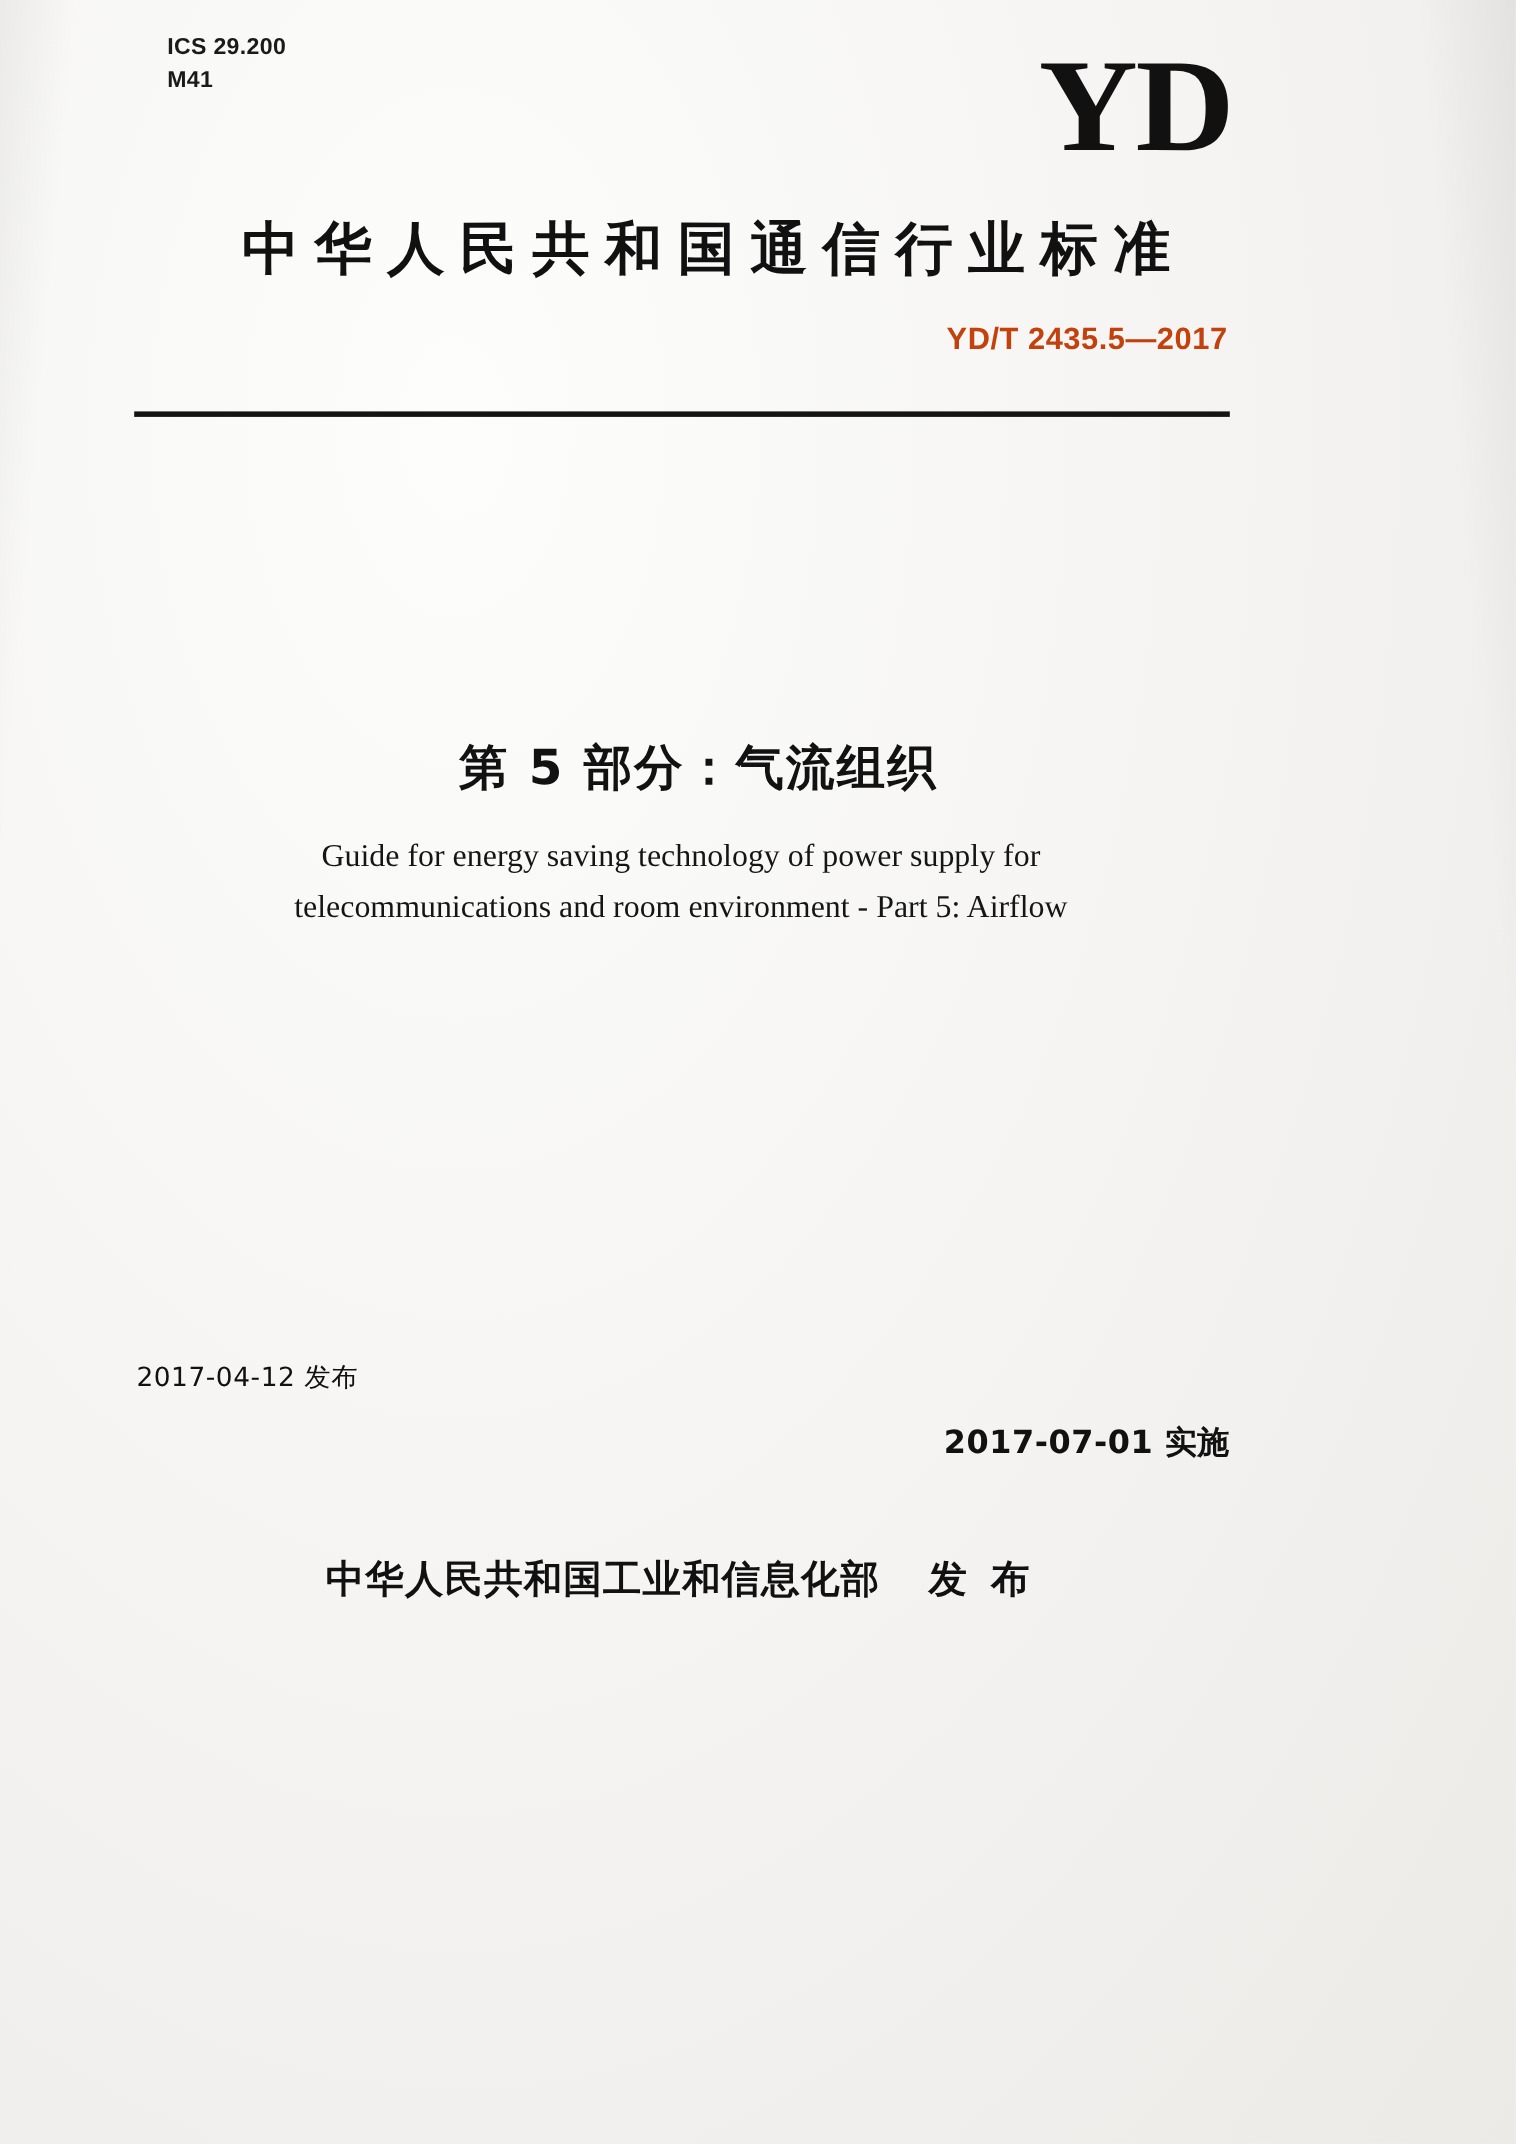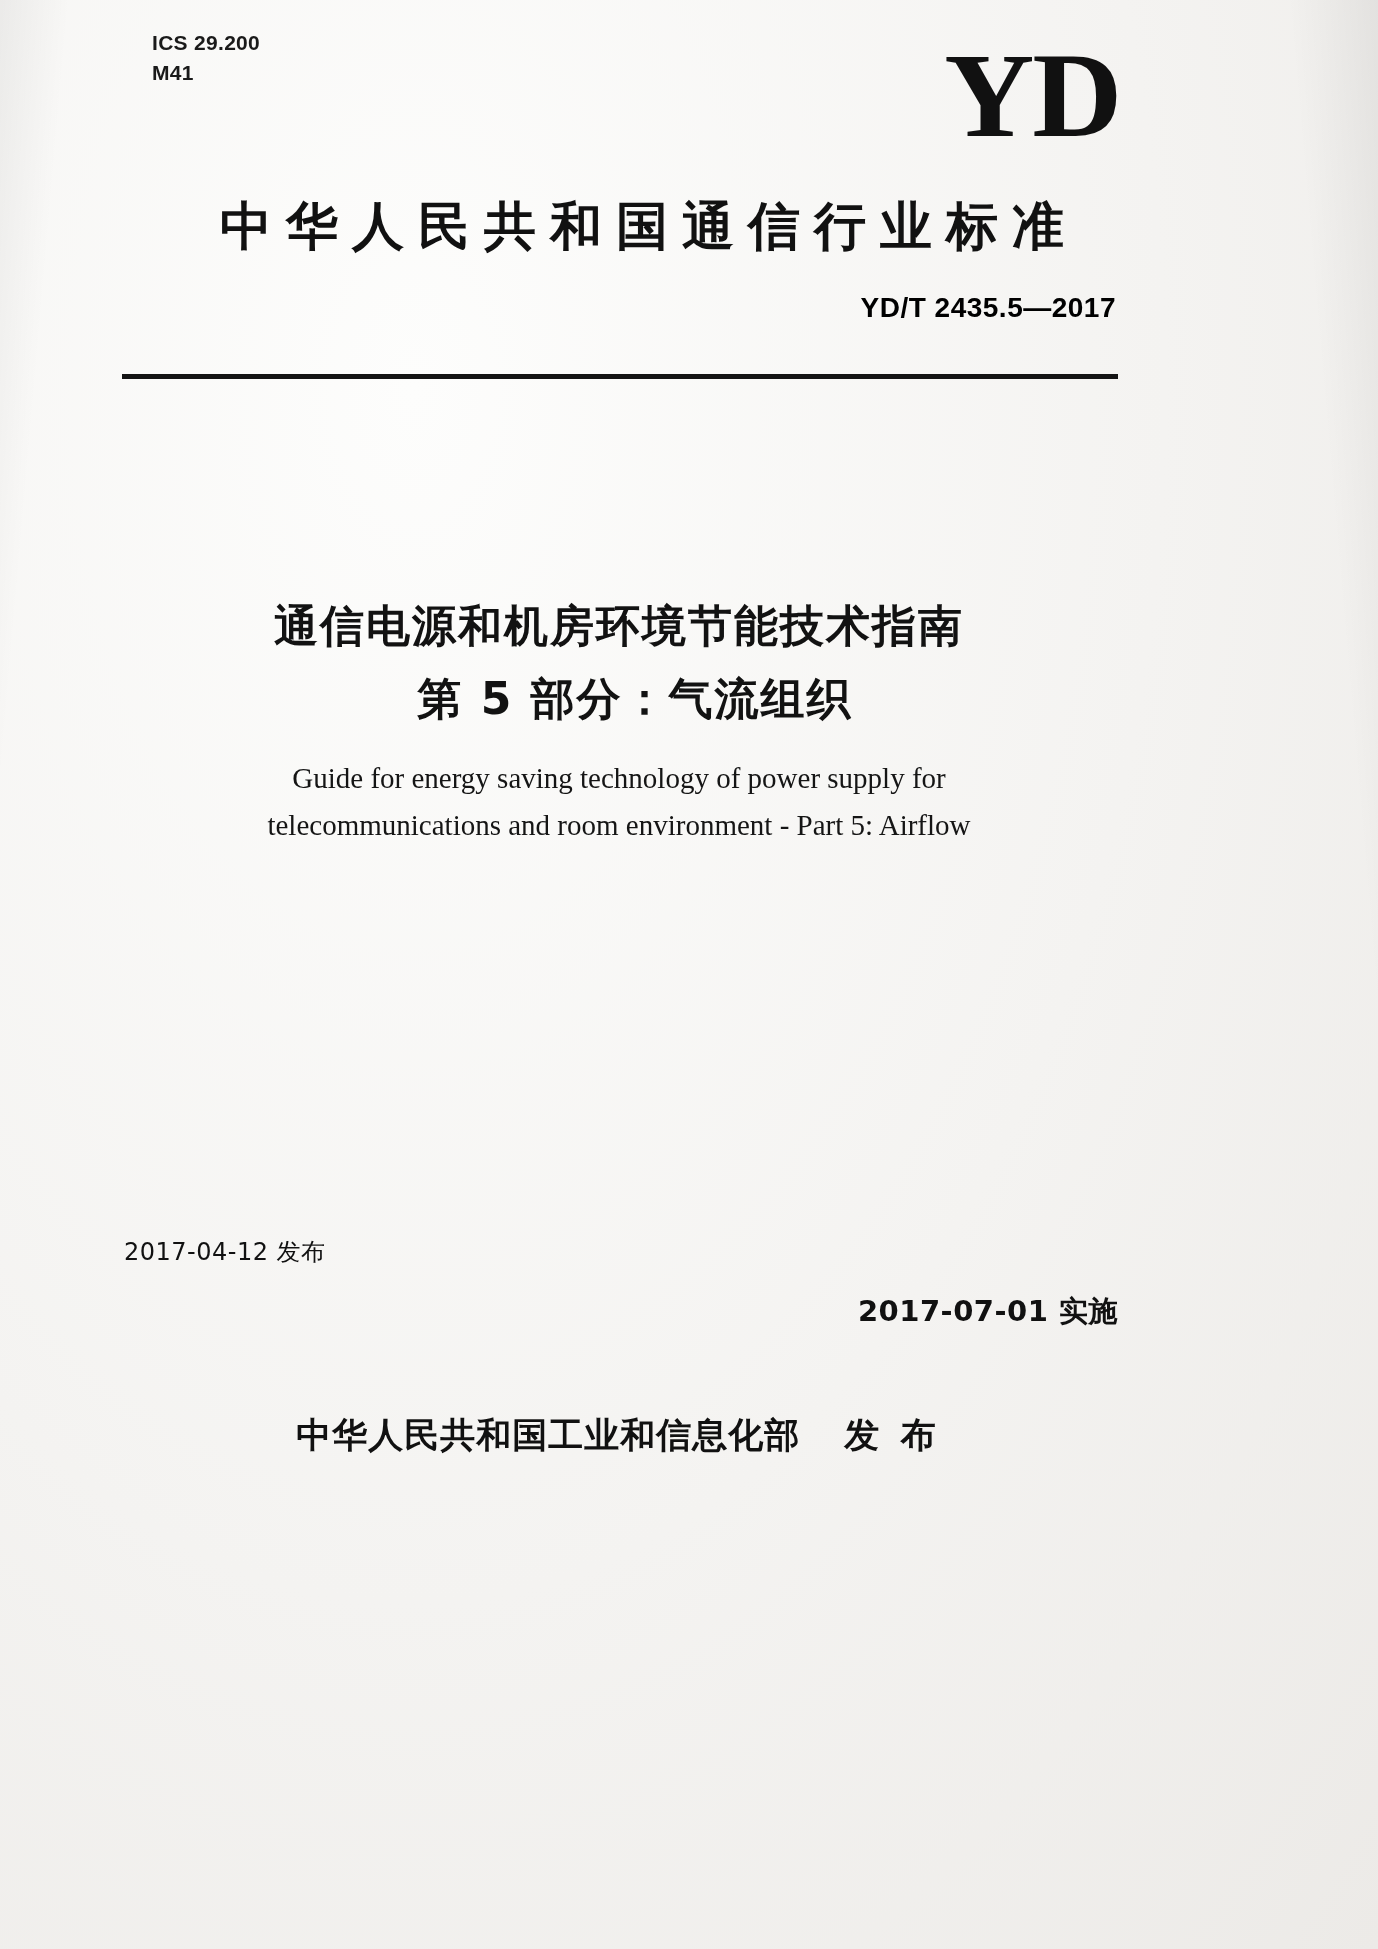--- a/index.html
+++ b/index.html
@@ -78,21 +78,21 @@
     padding-left: 60px;
   }
 
   .std-number {
     position: absolute;
     right: 122px;
     top: 292px;
     font-family: "Liberation Sans", sans-serif;
     font-weight: bold;
     font-size: 28px;
-    color: #000000;
+    color: #c2410c;
     letter-spacing: 0.5px;
   }
 
   .rule {
     position: absolute;
     left: 122px;
     right: 120px;
     top: 374px;
     height: 5px;
     background: #141414;
@@ -191,21 +191,20 @@
   </div>
 
   <div class="yd-logo">YD</div>
 
   <div class="cn-standard-title">中华人民共和国通信行业标准</div>
 
   <div class="std-number">YD/T  2435.5—2017</div>
 
   <div class="rule"></div>
 
-  <div class="title-cn-main">通信电源和机房环境节能技术指南</div>
   <div class="title-cn-sub">第 5 部分：气流组织</div>
 
   <div class="title-en">Guide for energy saving technology of power supply for telecommunications and room environment - Part 5: Airflow</div>
 
   <div class="date-release">2017-04-12 发布</div>
   <div class="date-implement">2017-07-01 实施</div>
 
   <div class="issuer-row">
     <span>中华人民共和国工业和信息化部</span><span class="issue-verb">发 布</span>
   </div>

